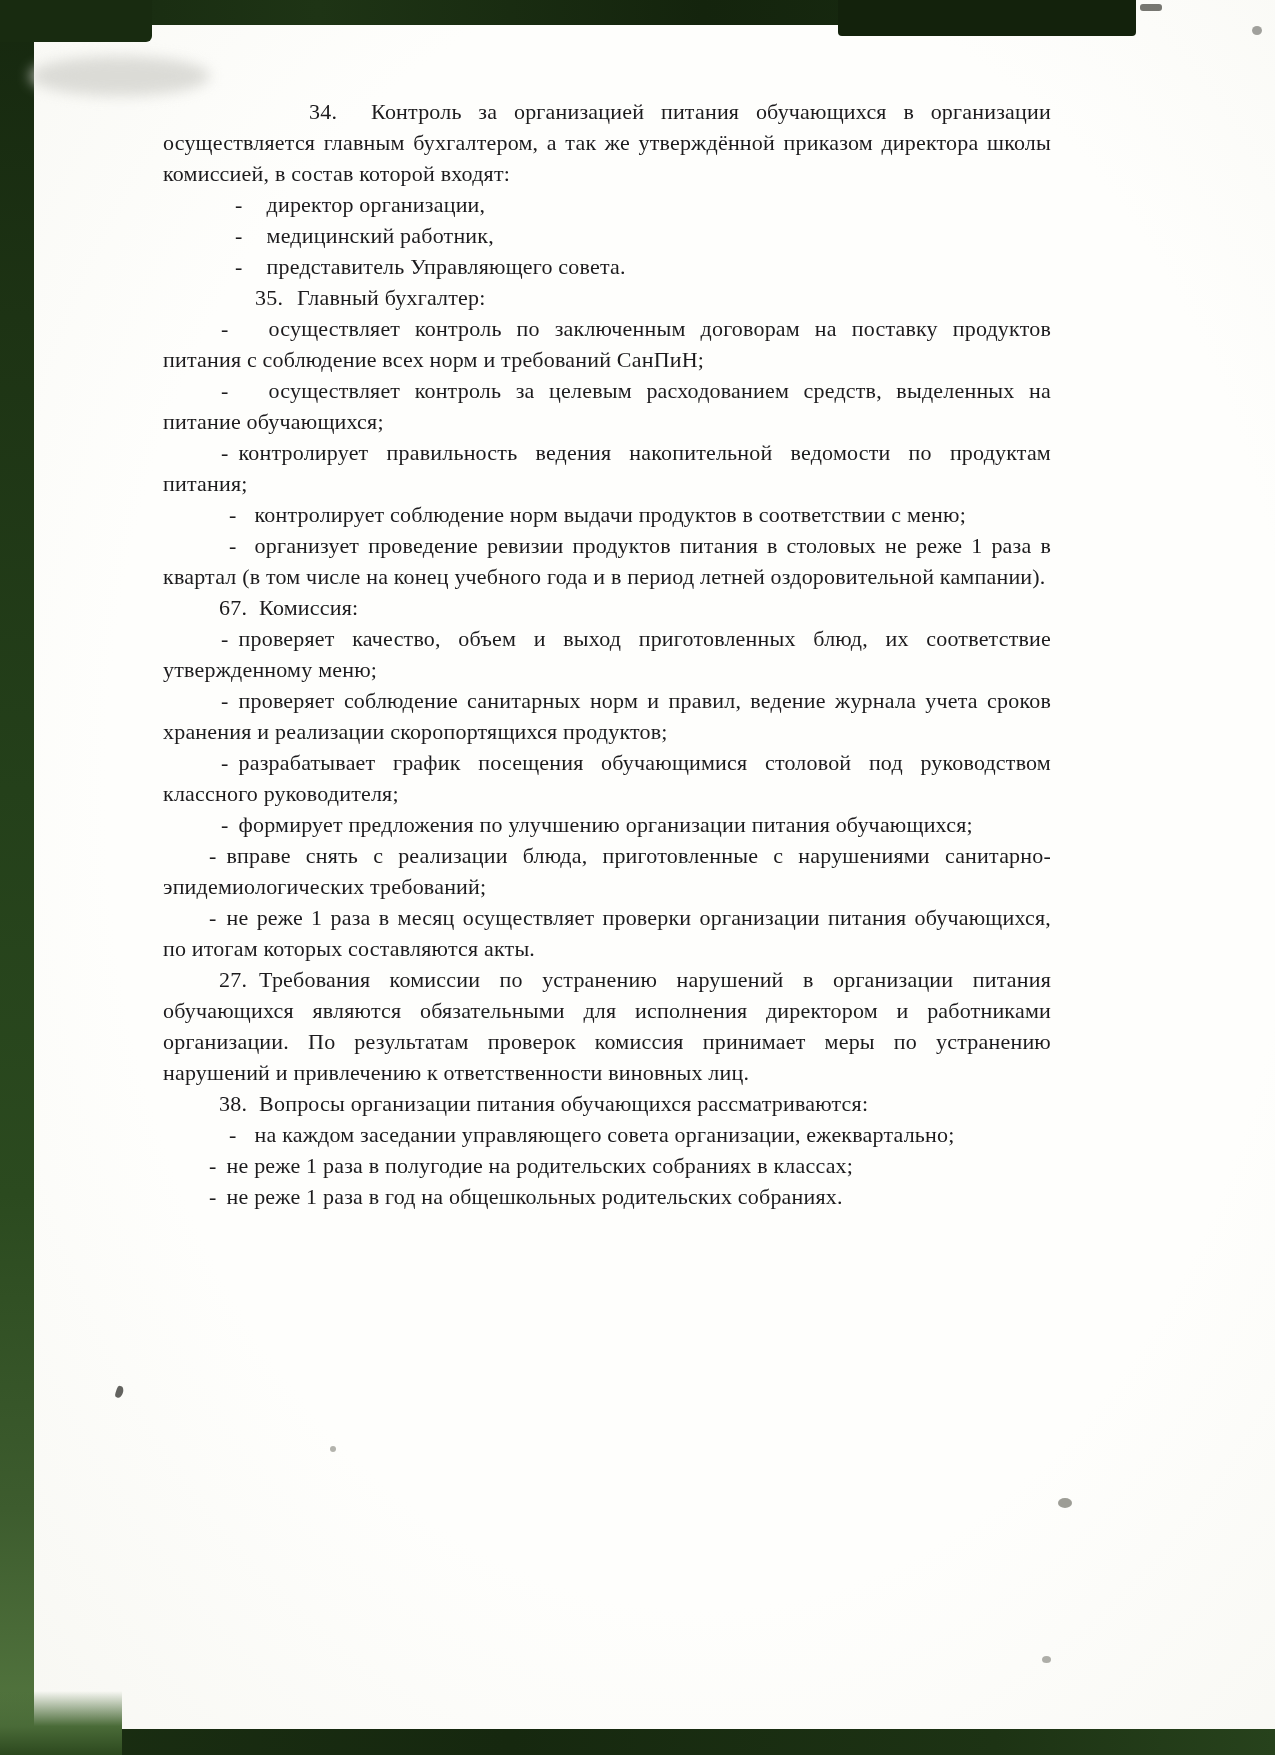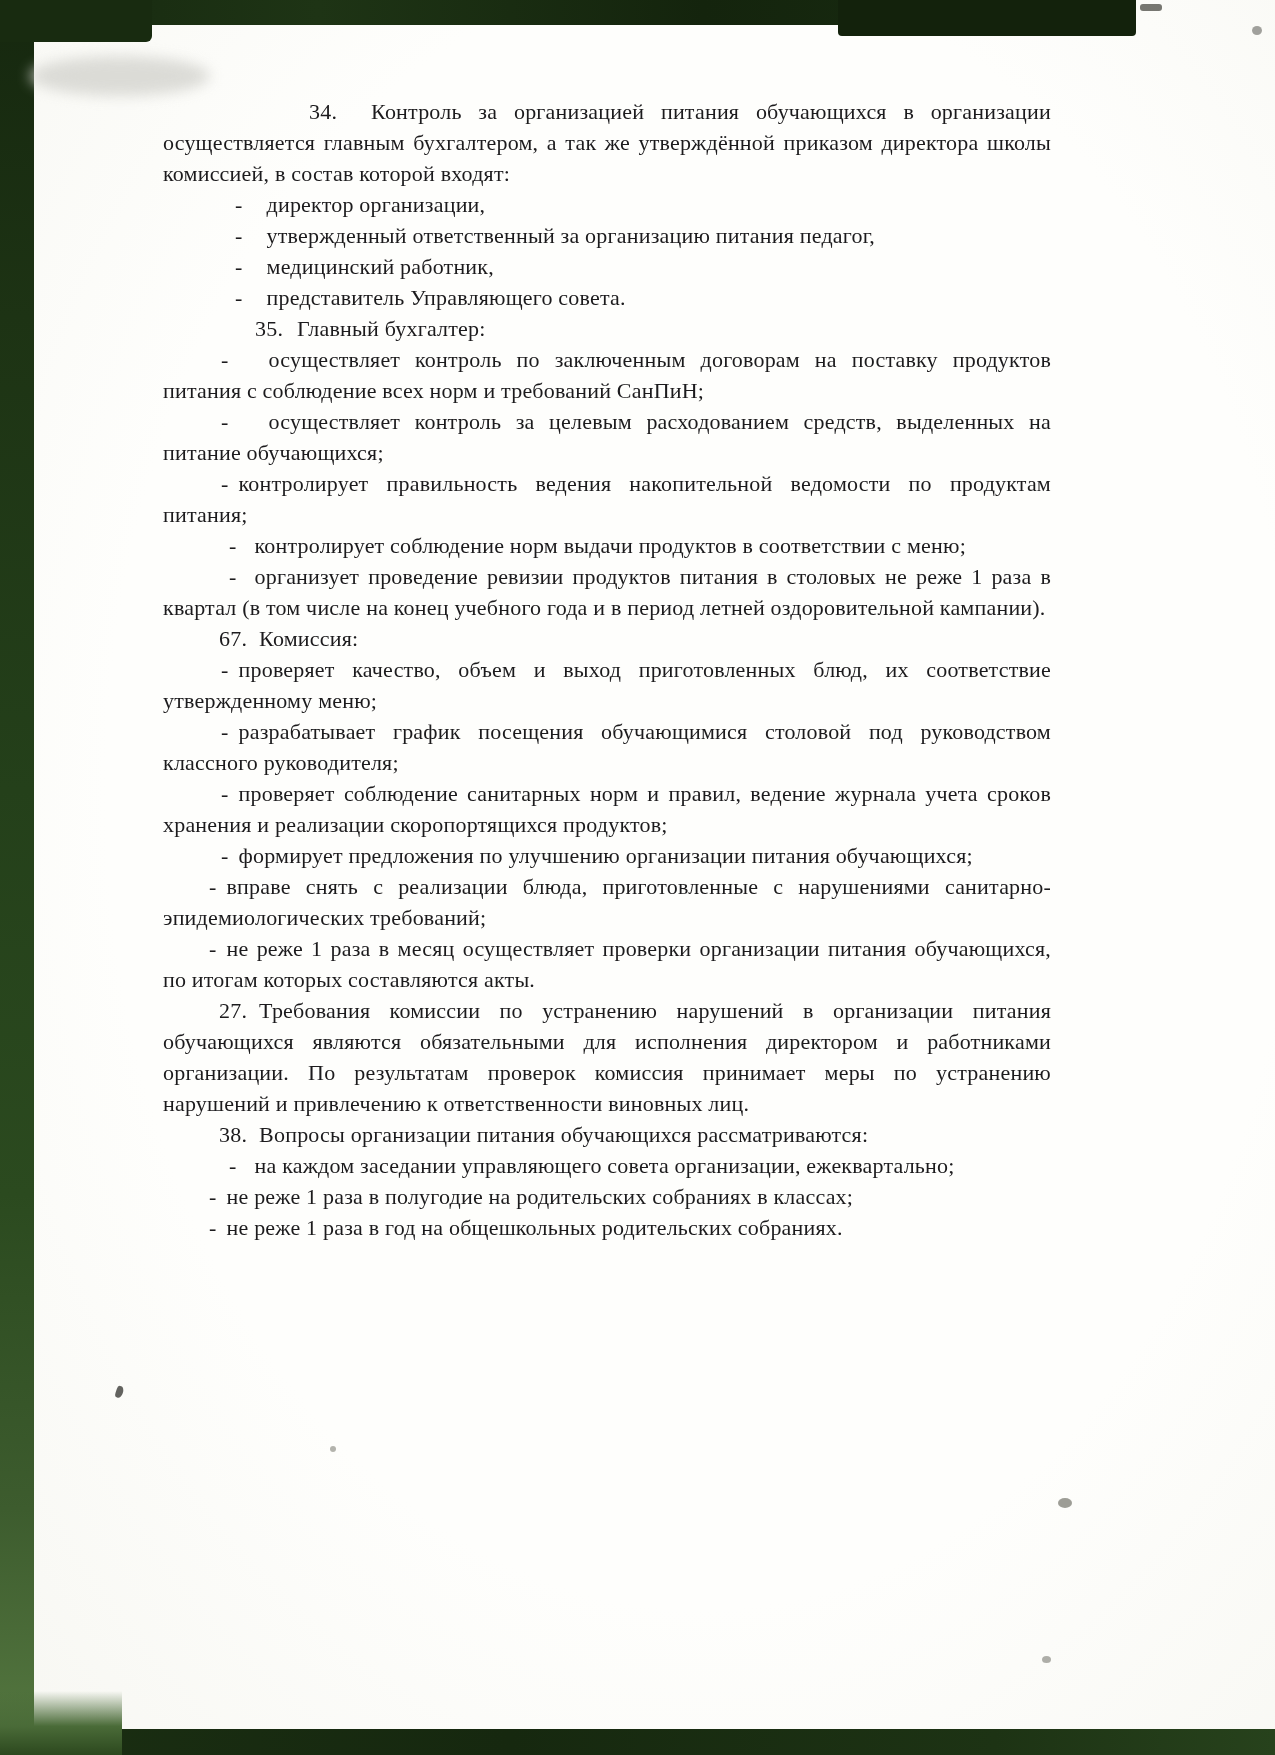--- a/index.html
+++ b/index.html
@@ -92,33 +92,32 @@
 <span class="speck s1"></span>
 <span class="speck s2"></span>
 <span class="speck s3"></span>
 <span class="speck s4"></span>
 <span class="speck s5"></span>
 <span class="speck s6"></span>
 
 <div class="doc" id="doc-body">
     <p class="sec34"><span class="num">34.</span>Контроль за организацией питания обучающихся в организации осуществляется главным бухгалтером, а так же утверждённой приказом директора школы комиссией, в состав которой входят:</p>
     <p class="liA"><span class="dash">-</span>директор организации,</p>
-    <p class="liA"><span class="dash">-</span>утвержденный ответственный за организацию питания педагог,</p>
     <p class="liA"><span class="dash">-</span>медицинский работник,</p>
     <p class="liA"><span class="dash">-</span>представитель Управляющего совета.</p>
     <p class="sec35"><span class="num">35.</span>Главный бухгалтер:</p>
     <p class="liW"><span class="dash">-</span>осуществляет контроль по заключенным договорам на поставку продуктов питания с соблюдение всех норм и требований СанПиН;</p>
     <p class="liW"><span class="dash">-</span>осуществляет контроль за целевым расходованием средств, выделенных на питание обучающихся;</p>
     <p class="li"><span class="dash">-</span>контролирует правильность ведения накопительной ведомости по продуктам питания;</p>
     <p class="liM"><span class="dash">-</span>контролирует соблюдение норм выдачи продуктов в соответствии с меню;</p>
     <p class="liM"><span class="dash">-</span>организует проведение ревизии продуктов питания в столовых не реже 1 раза в квартал (в том числе на конец учебного года и в период летней оздоровительной кампании).</p>
     <p class="sec"><span class="num">67.</span>Комиссия:</p>
     <p class="li"><span class="dash">-</span>проверяет качество, объем и выход приготовленных блюд, их соответствие утвержденному меню;</p>
+    <p class="li"><span class="dash">-</span>проверяет соблюдение санитарных норм и правил, ведение журнала учета сроков хранения и реализации скоропортящихся продуктов;</p>
     <p class="li"><span class="dash">-</span>разрабатывает график посещения обучающимися столовой под руководством классного руководителя;</p>
-    <p class="li"><span class="dash">-</span>проверяет соблюдение санитарных норм и правил, ведение журнала учета сроков хранения и реализации скоропортящихся продуктов;</p>
     <p class="li"><span class="dash">-</span>формирует предложения по улучшению организации питания обучающихся;</p>
     <p class="liS"><span class="dash">-</span>вправе снять с реализации блюда, приготовленные с нарушениями санитарно-эпидемиологических требований;</p>
     <p class="liS"><span class="dash">-</span>не реже 1 раза в месяц осуществляет проверки организации питания обучающихся, по итогам которых составляются акты.</p>
     <p class="sec"><span class="num">27.</span>Требования комиссии по устранению нарушений в организации питания обучающихся являются обязательными для исполнения директором и работниками организации. По результатам проверок комиссия принимает меры по устранению нарушений и привлечению к ответственности виновных лиц.</p>
     <p class="sec"><span class="num">38.</span>Вопросы организации питания обучающихся рассматриваются:</p>
     <p class="liM"><span class="dash">-</span>на каждом заседании управляющего совета организации, ежеквартально;</p>
     <p class="liS"><span class="dash">-</span>не реже 1 раза в полугодие на родительских собраниях в классах;</p>
     <p class="liS"><span class="dash">-</span>не реже 1 раза в год на общешкольных родительских собраниях.</p>
   </div>
 

